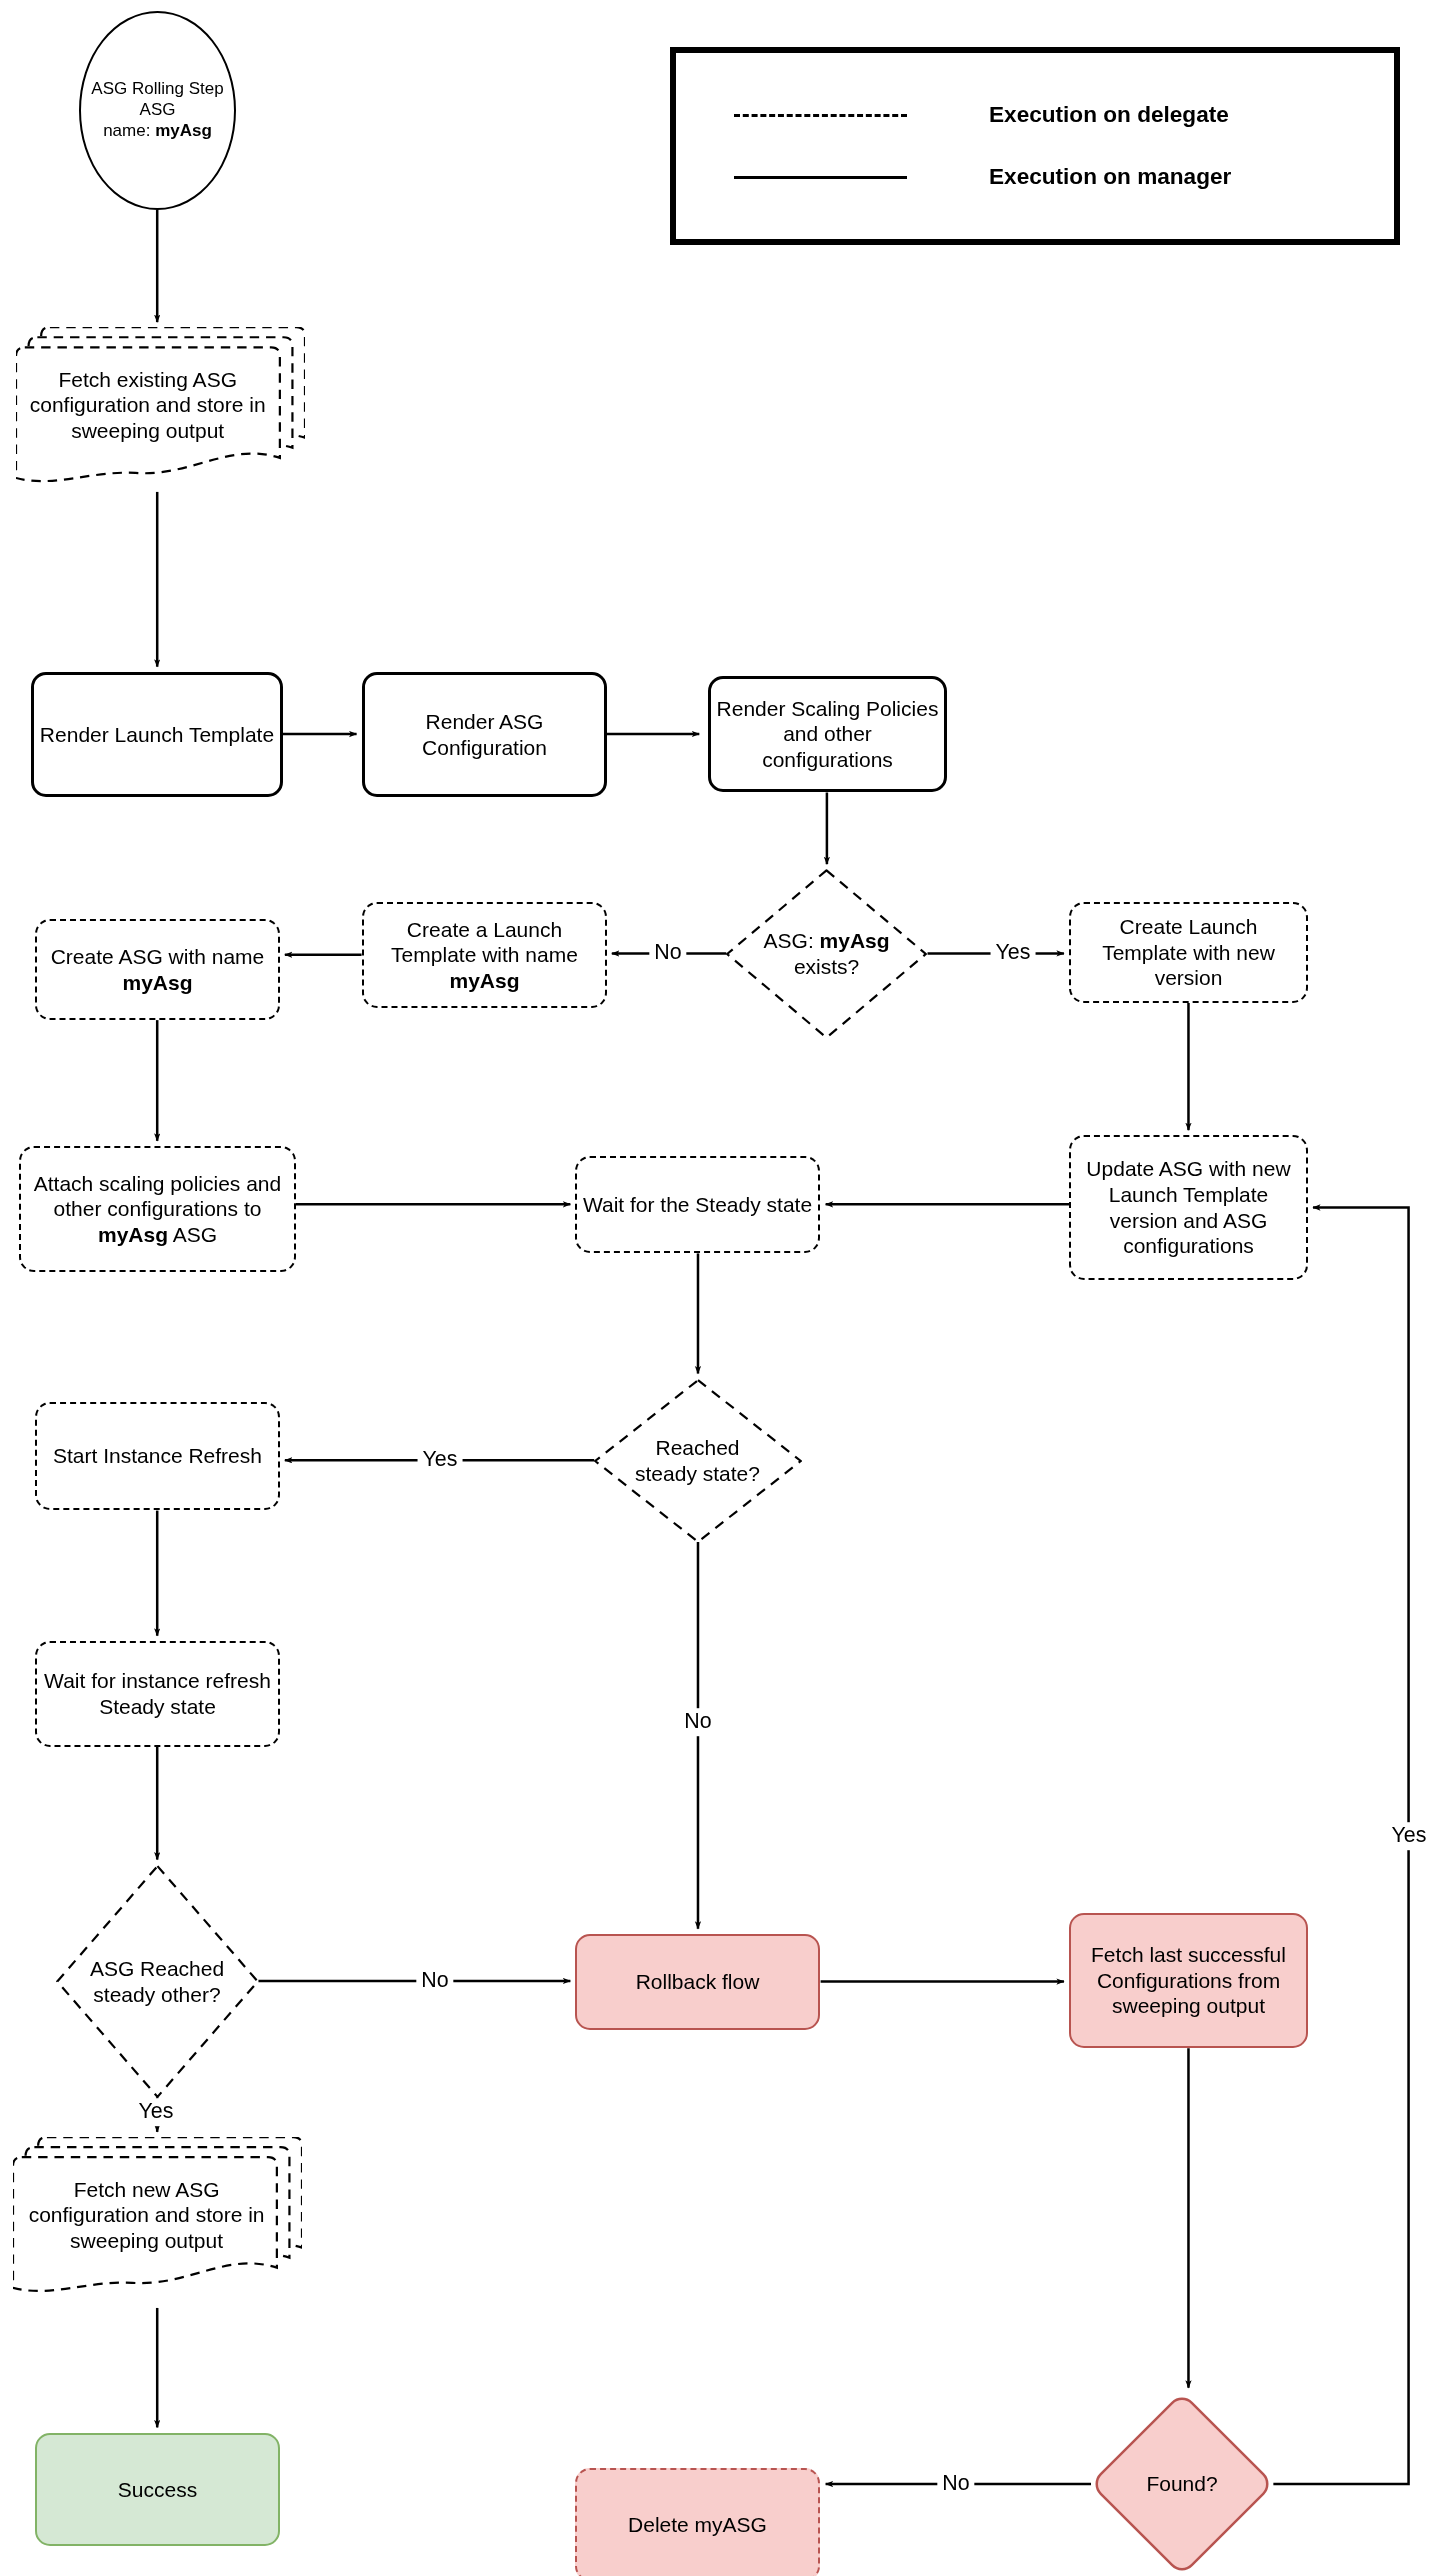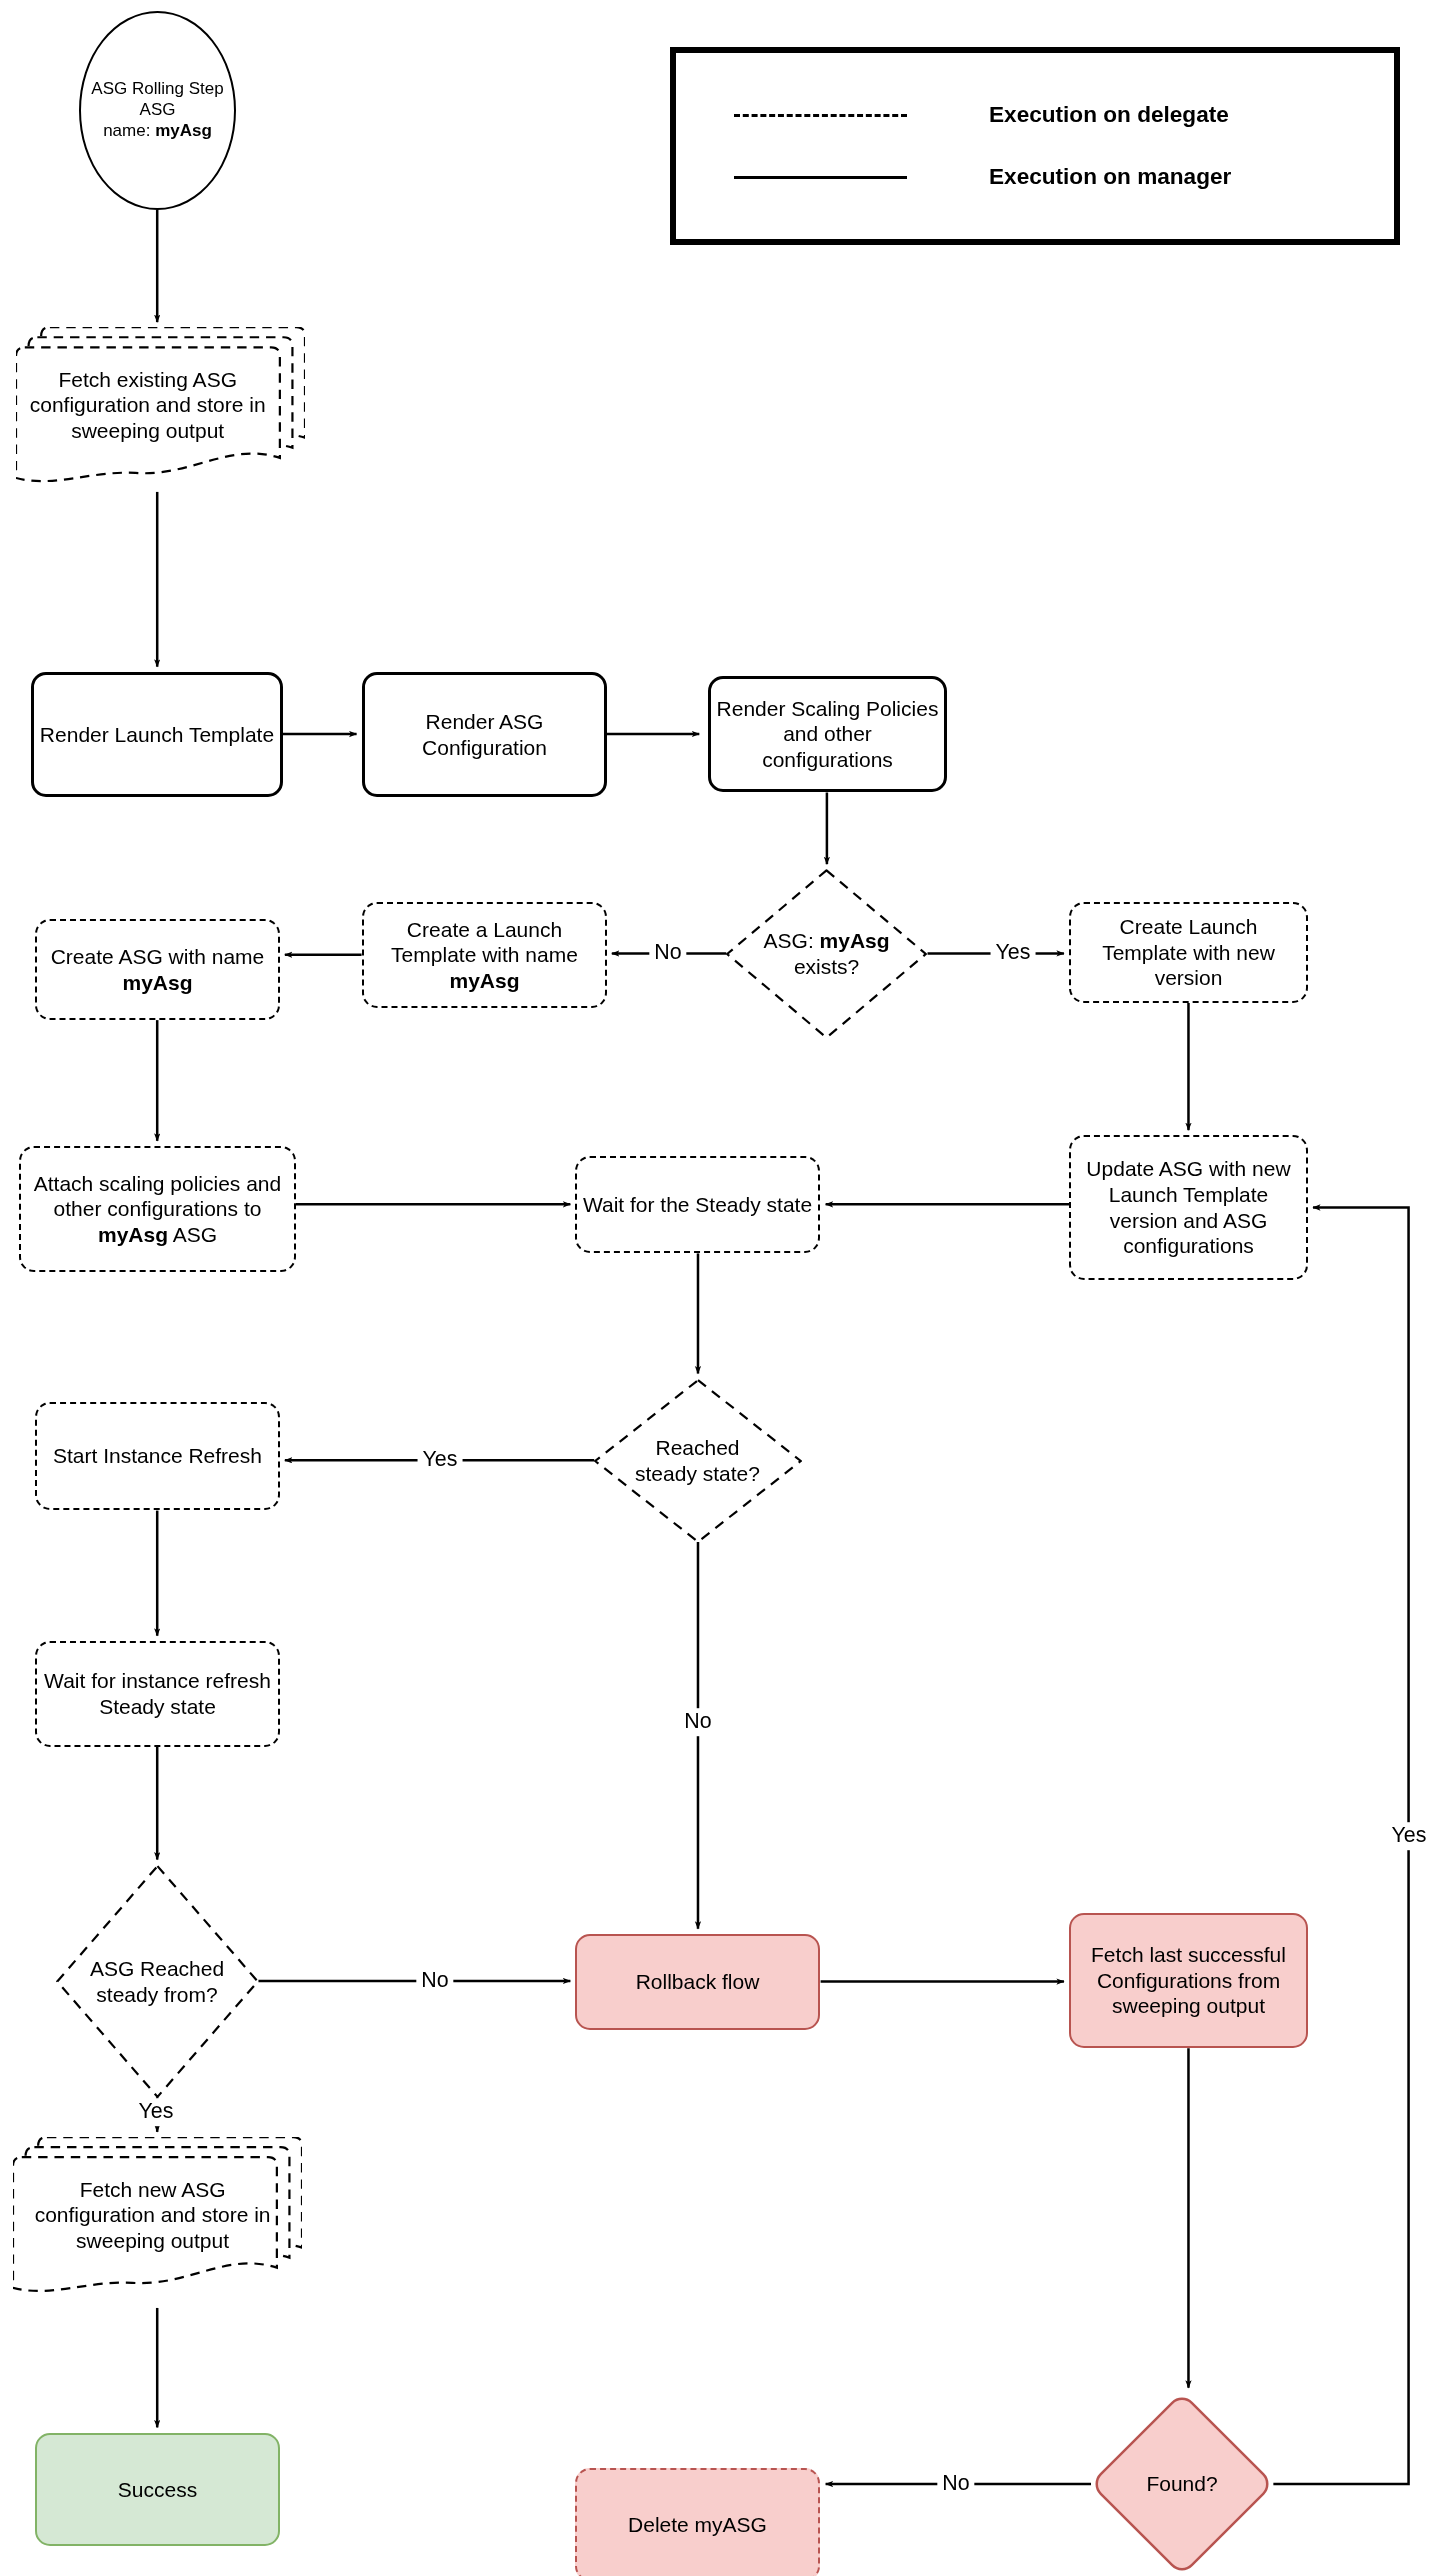--- a/index.html
+++ b/index.html
@@ -130,35 +130,35 @@
     <div class="overlay" style="left:28px;top:19px;width:151px;height:126px;">Reached steady state?</div>
   </div>
 
   <div class="node rbox dashed" style="left:35px;top:1402px;width:245px;height:108px;">Start Instance Refresh</div>
   <div class="node rbox dashed" style="left:35px;top:1641px;width:245px;height:106px;">Wait for instance refresh Steady state</div>
 
   <div class="shape" style="left:56px;top:1865px;width:203px;height:233px;">
     <svg width="203" height="233" viewBox="0 0 322 370">
       <polygon points="161,1.8 320.2,185 161,368.2 1.8,185" fill="#fff" stroke="#000" stroke-width="3.5" stroke-dasharray="16 12" stroke-linejoin="round"></polygon>
     </svg>
-    <div class="overlay" style="left:22px;top:38px;width:158px;height:157px;">ASG Reached steady from?</div>
+    <div class="overlay" style="left:22px;top:38px;width:158px;height:157px;">ASG Reached steady other?</div>
   </div>
 
   <div class="node rbox pink" style="left:575px;top:1934px;width:245px;height:96px;">Rollback flow</div>
   <div class="node rbox pink" style="left:1069px;top:1913px;width:239px;height:135px;">Fetch last successful Configurations from sweeping output</div>
 
   <div class="shape" style="left:12.6px;top:2137px;width:289px;height:171px;">
     <svg width="289" height="171" viewBox="0 0 460 272">
       <g fill="#fff" stroke="#000" stroke-width="3.5" stroke-dasharray="15 11">
         <path transform="translate(40,0)" d="M14,0 H406 Q420,0 420,14 V176 C340,150 280,206 190,200 C120,196 60,224 0,208 V14 Q0,0 14,0 Z"></path>
         <path transform="translate(20,16)" d="M14,0 H406 Q420,0 420,14 V176 C340,150 280,206 190,200 C120,196 60,224 0,208 V14 Q0,0 14,0 Z"></path>
         <path transform="translate(0,32)" d="M14,0 H406 Q420,0 420,14 V176 C340,150 280,206 190,200 C120,196 60,224 0,208 V14 Q0,0 14,0 Z"></path>
       </g>
     </svg>
-    <div class="overlay" style="left:8px;top:20px;width:264px;height:116px;">Fetch new ASG configuration and store in sweeping output</div>
+    <div class="overlay" style="left:2px;top:20px;width:264px;height:116px;">Fetch new ASG configuration and store in sweeping output</div>
   </div>
 
   <div class="node rbox green" style="left:35px;top:2433px;width:245px;height:113px;text-align:right;">Success</div>
   <div class="node rbox pink-dashed" style="left:575px;top:2433px;width:245px;height:113px;">Delete myASG</div>
 
   <div class="shape" style="left:1091px;top:2393px;width:182px;height:182px;">
     <svg width="182" height="182" viewBox="0 0 290 290">
       <rect x="42.5" y="42.5" width="205" height="205" rx="22" transform="rotate(45 145 145)" fill="#F8CECC" stroke="#B85450" stroke-width="4"></rect>
     </svg>
     <div class="overlay" style="left:28px;top:28px;width:126px;height:126px;">Found?</div>

